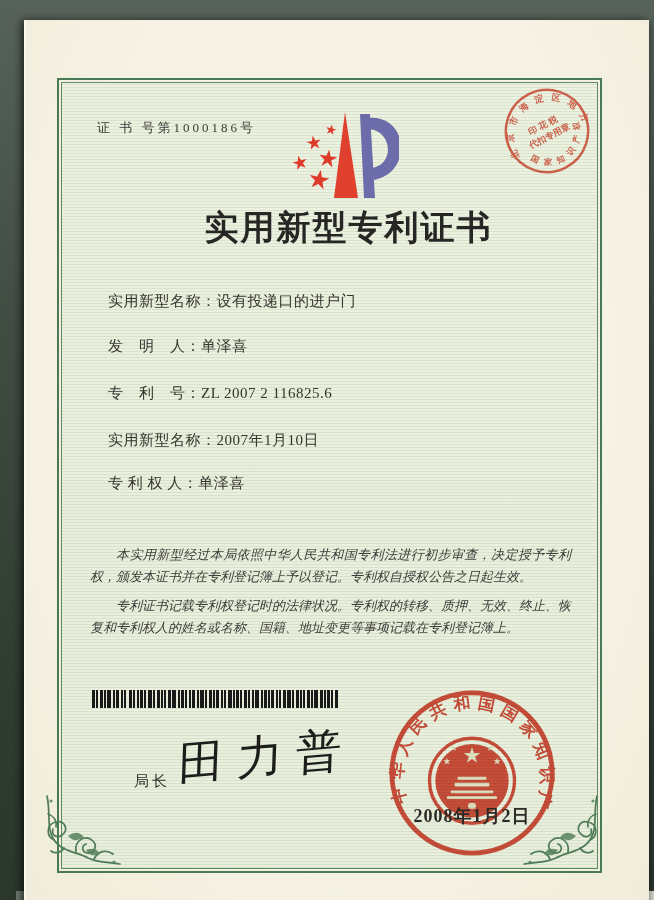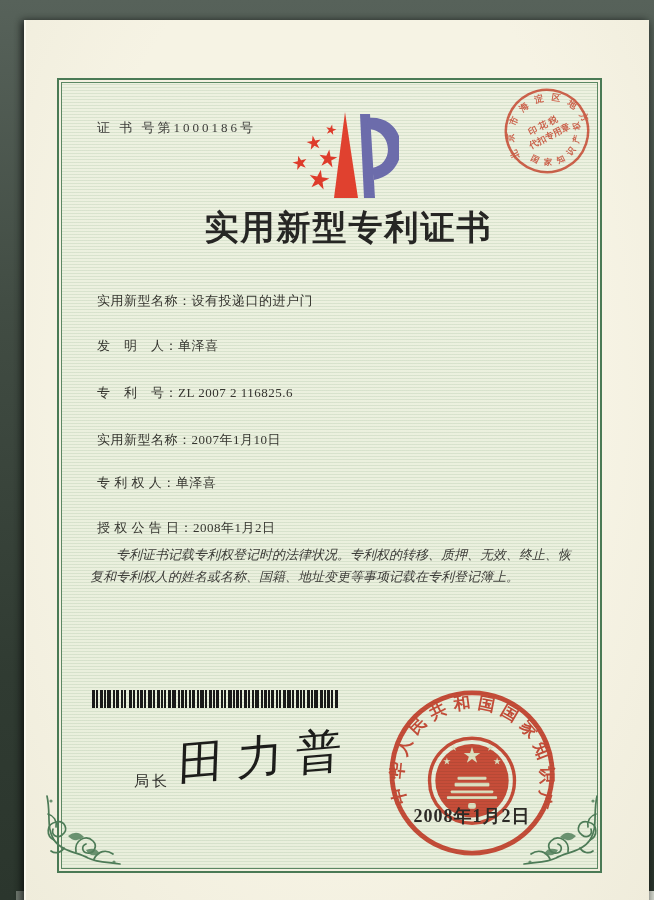--- a/index.html
+++ b/index.html
@@ -30,21 +30,21 @@
       repeating-linear-gradient(0deg, rgba(104,146,104,.15) 0 1px, rgba(0,0,0,0) 1px 3px),
       linear-gradient(#edf1e0,#e9efdc);}
   .corner-orn{position:absolute;width:84px;height:84px;}
   .corner-orn.bl{left:16px;top:772px;}
   .corner-orn.br{left:492px;top:772px;transform:scaleX(-1);}
   
   .cert-no{position:absolute;left:71px;top:99px;font-size:13px;letter-spacing:3px;color:#3b3b38;}
   .logo{position:absolute;left:258px;top:90px;width:115px;height:92px;}
   .title{position:absolute;left:31px;top:185px;width:583px;text-align:center;
     font-size:34px;font-weight:bold;letter-spacing:2px;color:#262624;}
-  .field{position:absolute;left:71px;font-size:13px;letter-spacing:.5px;color:#35352f;white-space:nowrap;}
+  .field{position:absolute;left:82px;font-size:15px;letter-spacing:.5px;color:#35352f;white-space:nowrap;}
   .paras{position:absolute;left:64px;top:524px;width:481px;color:#3c3c38;
     font-size:13px;line-height:22.4px;text-align:justify;font-style:italic;}
   .paras p{margin:0 0 6px 0;text-indent:2em;}
   .barcode{position:absolute;left:66px;top:670px;width:271px;height:18px;display:flex;overflow:hidden;}
   .bc-bar{background:#191919;height:100%;flex:0 0 auto;}
   .bc-gap{height:100%;flex:0 0 auto;}
   .sig-role{position:absolute;left:108px;top:752px;font-size:15px;letter-spacing:3px;color:#2e2e2a;}
   .sig-name{position:absolute;left:152px;top:706px;font-size:46px;letter-spacing:13px;color:#1d1d1b;
     transform:rotate(-5deg) skewX(-7deg);white-space:nowrap;}
   .office-seal{position:absolute;left:361px;top:668px;width:170px;height:170px;mix-blend-mode:multiply;}
@@ -148,25 +148,23 @@
     </div>
     <div class="field" style="top:364px">
       <span>专　利　号：</span><span>ZL 2007 2 116825.6</span>
     </div>
     <div class="field" style="top:411px">
       <span>实用新型名称：</span><span>2007年1月10日</span>
     </div>
     <div class="field" style="top:454px">
       <span>专 利 权 人：</span><span>单泽喜</span>
     </div>
-    <div class="field" style="top:499px">
-      <span>授 权 公 告 日：</span><span>2008年1月2日</span>
-    </div>
 
     <div class="paras">
+      <p>本实用新型经过本局依照中华人民共和国专利法进行初步审查，决定授予专利权，颁发本证书并在专利登记簿上予以登记。专利权自授权公告之日起生效。</p>
       <p>专利证书记载专利权登记时的法律状况。专利权的转移、质押、无效、终止、恢复和专利权人的姓名或名称、国籍、地址变更等事项记载在专利登记簿上。</p>
     </div>
 
     <div class="barcode">
         <div class="bc-bar" style="width: 3px;"></div>
         <div class="bc-gap" style="width: 1px;"></div>
         <div class="bc-bar" style="width: 2px;"></div>
         <div class="bc-gap" style="width: 2px;"></div>
         <div class="bc-bar" style="width: 3px;"></div>
         <div class="bc-gap" style="width: 1px;"></div>

